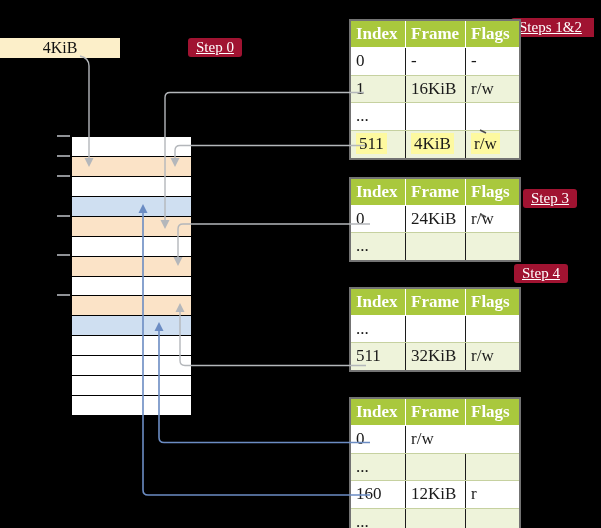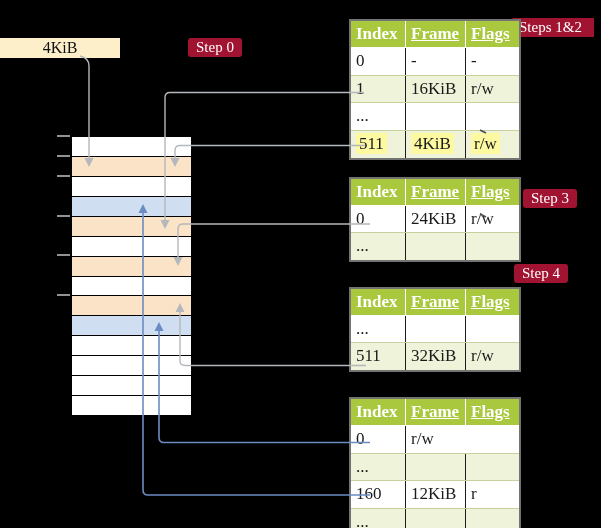--- a/index.html
+++ b/index.html
@@ -3,21 +3,21 @@
 <meta charset="utf-8">
 <style>
   html,body{margin:0;padding:0;background:#000;}
   .page{position:relative;width:601px;height:528px;background:#000;overflow:hidden;
         font-family:"Liberation Serif","DejaVu Serif",serif;}
   
   .legend{position:absolute;left:0;top:38px;width:120px;height:20px;background:#fcefc9;
           color:#111;font-size:16px;line-height:20px;text-align:center;}
   
   .badge{position:absolute;background:#a01331;color:#fff;font-size:15px;line-height:17px;
-         height:17px;padding:1px 8px;border-radius:3px;text-align:center;box-sizing:content-box;}
+         height:17px;padding:1px 8px;border-radius:3px;text-align:center;box-sizing:content-box;text-decoration:underline;}
   .badge.b0{left:188px;top:38px;}
   .badge.b12{left:511px;top:18px;border-top-right-radius:0;border-bottom-right-radius:0;padding-right:12px;}
   .badge.b3{left:523px;top:157px;margin-top:32px;}
   .badge.b4{left:514px;top:264px;}
   
   .memcol{position:absolute;left:71px;top:136px;width:119px;height:278px;
           display:grid;grid-auto-rows:1fr;grid-row-gap:1px;background:#000;border:1px solid #000;}
   .mem-row{background:#fff;}
   .mem-row.table{background:#fbe3c7;}
   .mem-row.mapped{background:#cfdff1;}
@@ -26,21 +26,21 @@
   .ptable{position:absolute;left:311px;width:168px;border:2px solid #737373;background:#fff;margin-left:38px;}
   .trow{display:grid;grid-template-columns:54px 60px 54px;height:26.7px;background:#fff;}
   .trow.shaded{background:#eef3da;}
   .trow + .trow{border-top:1px solid #c6d1a0;}
   .trow.head{height:26px;background:#a9c83d;border-top:none;}
   .trow.head + .trow{border-top:1px solid #fff;}
   .tcell{box-sizing:border-box;padding-left:5px;font-size:17px;color:#1a1a1a;
          line-height:26.7px;overflow:hidden;white-space:nowrap;}
   .trow.head .tcell{color:#fff;font-weight:bold;line-height:26px;}
   .tcell + .tcell{border-left:1px solid #1c1c1c;}
-  .trow.head .tcell + .tcell{border-left:1px solid #fff;text-decoration:underline;}
+  .trow.head .tcell + .tcell{border-left:1px solid #fff;}
   .hl{background:#fdf9a0;padding:1px 3px;}
   
   .overlay{position:absolute;left:0;top:0;width:601px;height:528px;z-index:5;pointer-events:none;}
 </style>
 </head>
 <body>
 
 <div class="page">
 
   <div class="legend">4KiB</div>

